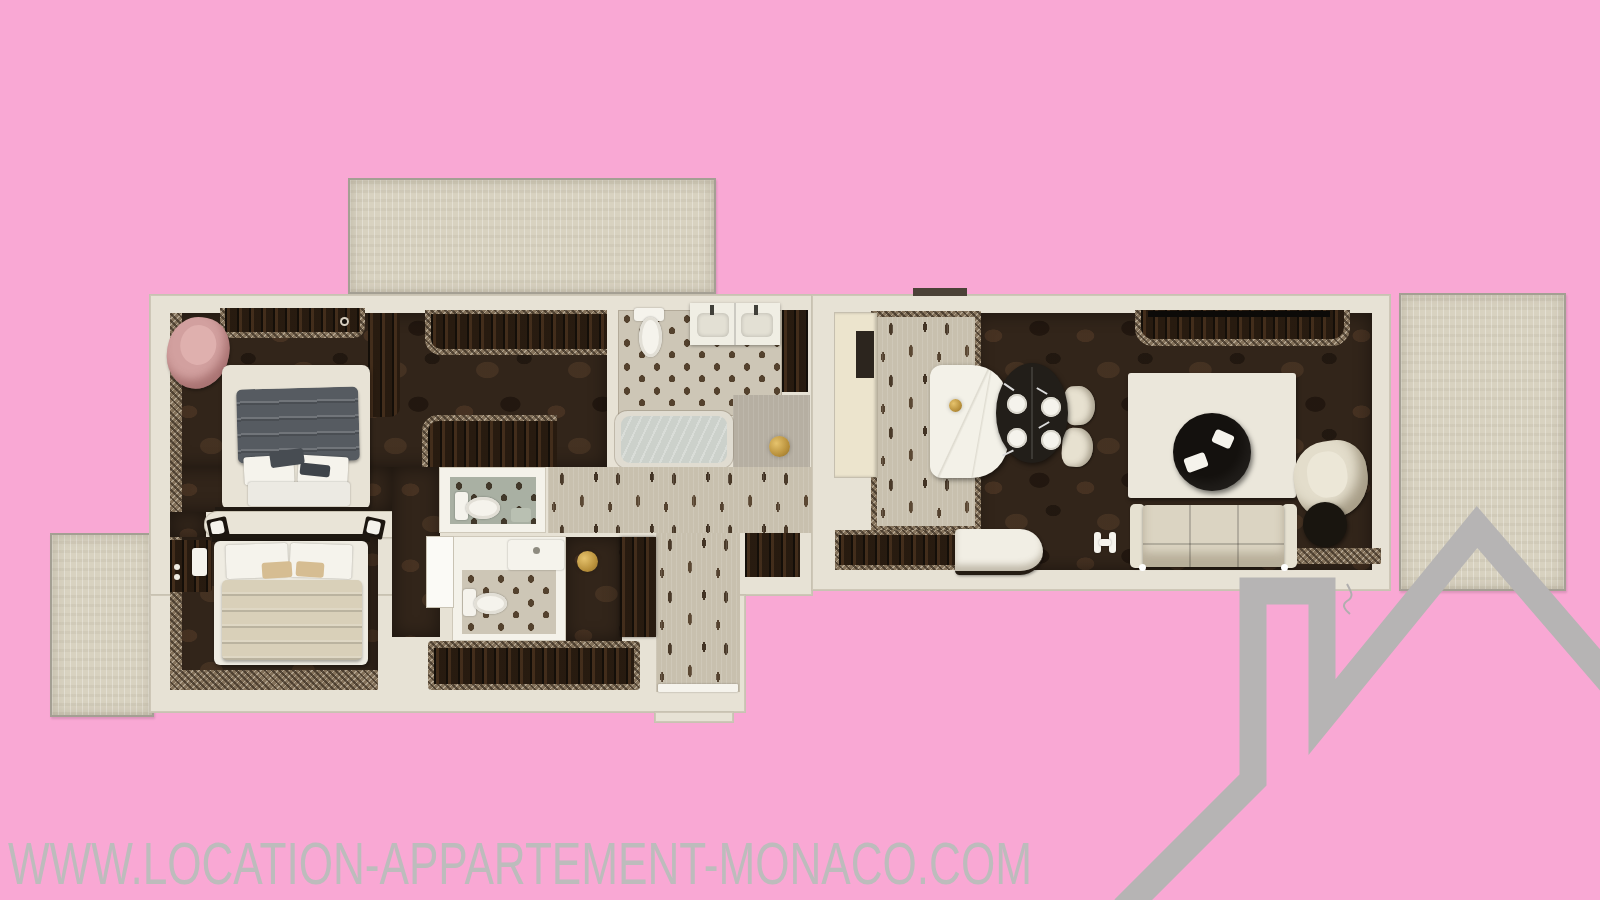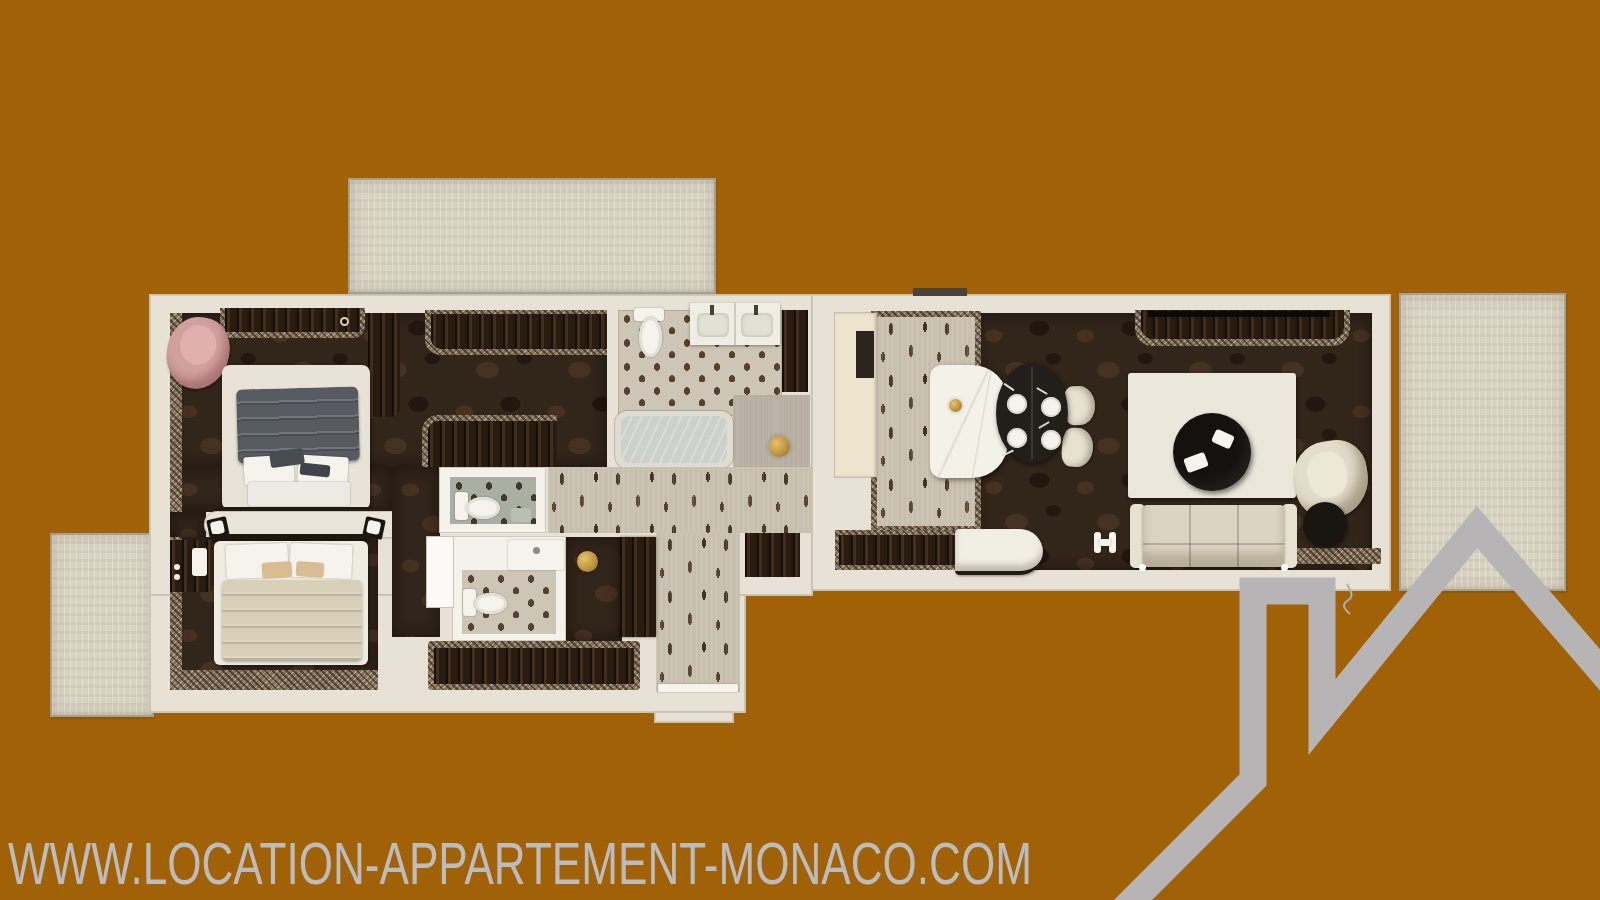--- a/index.html
+++ b/index.html
@@ -1,16 +1,16 @@
 <!DOCTYPE html>
 <html><head>
 <meta charset="utf-8">
 <style>
   html,body{margin:0;padding:0;background:#ffffff;}
-  #canvas{position:relative;width:1600px;height:900px;background:#a16207;overflow:hidden;
+  #canvas{position:relative;width:1600px;height:900px;background:#f9a8d4;overflow:hidden;
           font-family:"Liberation Sans", sans-serif;}
   .abs{position:absolute;}
   .wall{background:#e7e2d5;box-shadow:inset 0 0 0 1px rgba(160,150,128,.35), 0 0 0 1px #c8c2b2;}
   .terrace{background-color:#d8d2c0;
     background-image:repeating-linear-gradient(90deg,rgba(255,255,255,.30) 0 1px,transparent 1px 6px),
                      repeating-linear-gradient(0deg,rgba(120,110,92,.08) 0 3px,transparent 3px 9px);
     border:2px solid #a49f93;
     box-shadow:inset 0 0 14px rgba(110,100,85,.28), 1px 2px 2px rgba(0,0,0,.12);}
   .floor-dark{background-color:#32251a;
     background-image:

